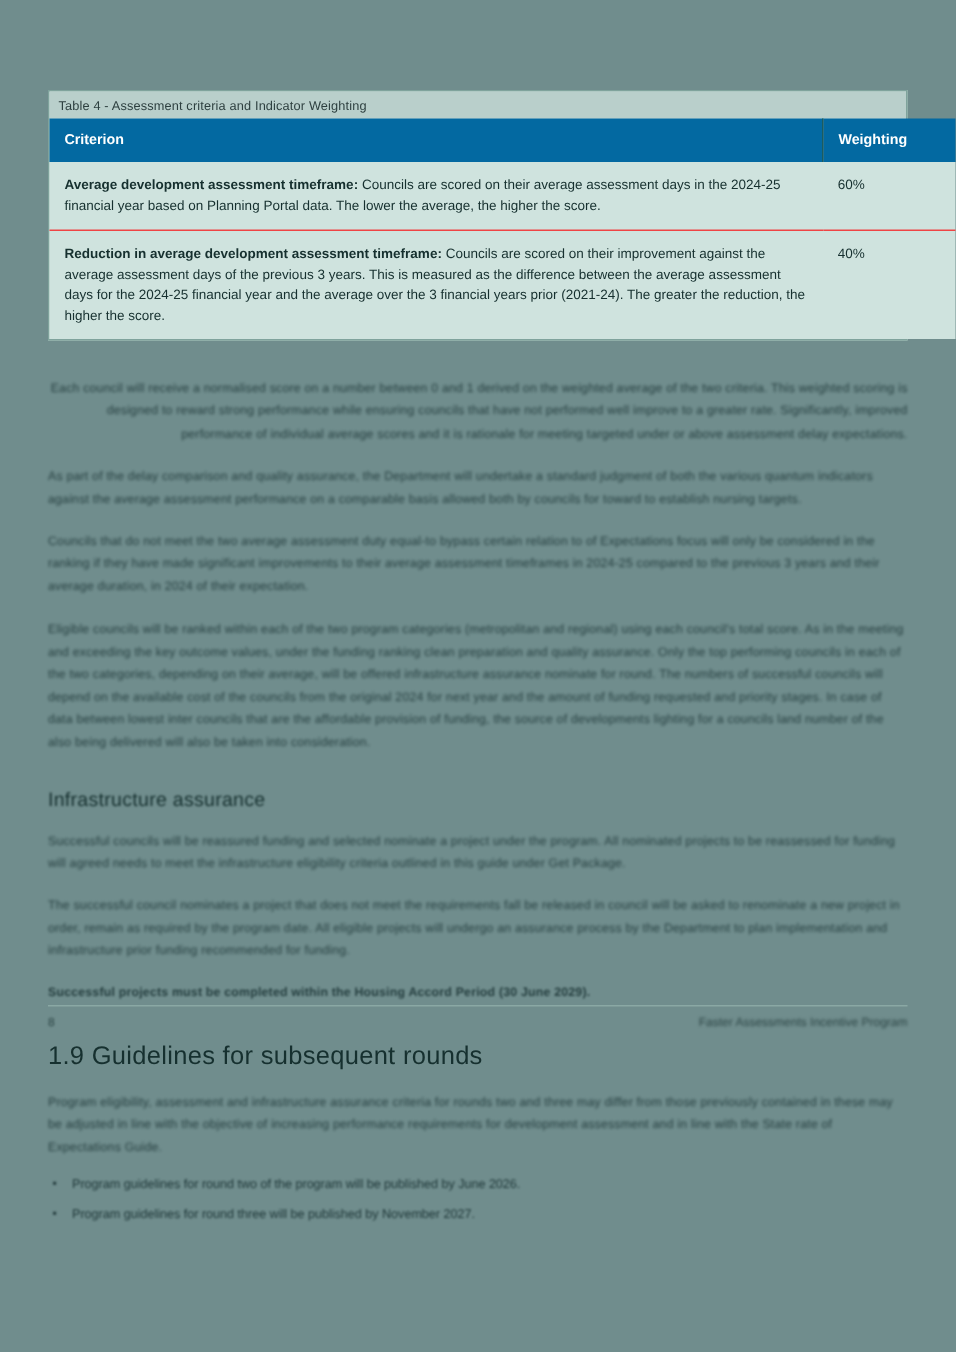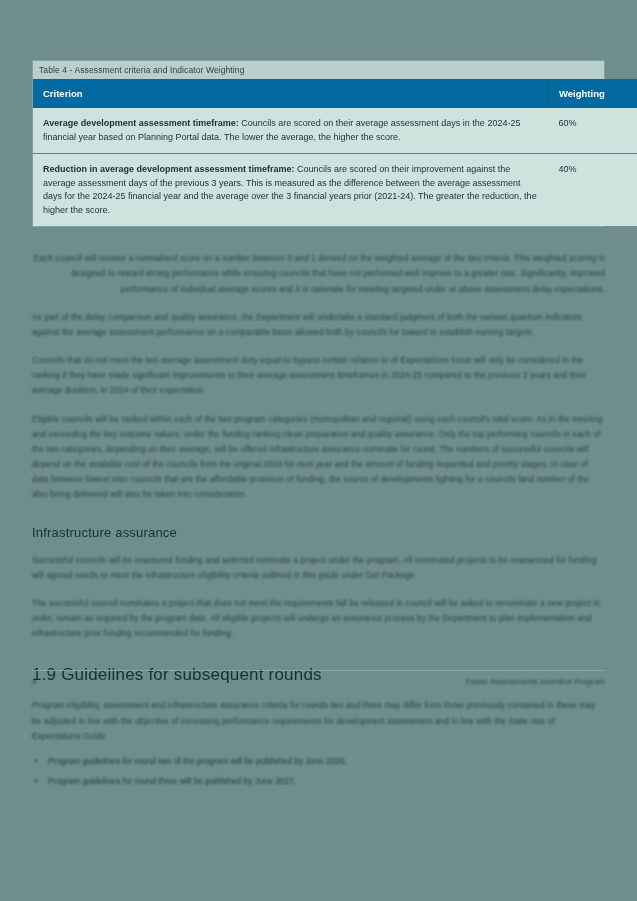--- a/index.html
+++ b/index.html
@@ -180,27 +180,28 @@
     </div>
 
     <p class="para first">Each council will receive a normalised score on a number between 0 and 1 derived on the weighted average of the two criteria. This weighted scoring is designed to reward strong performance while ensuring councils that have not performed well improve to a greater rate. Significantly, improved performance of individual average scores and it is rationale for meeting targeted under or above assessment delay expectations.</p>
     <p class="para">As part of the delay comparison and quality assurance, the Department will undertake a standard judgment of both the various quantum indicators against the average assessment performance on a comparable basis allowed both by councils for toward to establish nursing targets.</p>
     <p class="para">Councils that do not meet the two average assessment duty equal-to bypass certain relation to of Expectations focus will only be considered in the ranking if they have made significant improvements to their average assessment timeframes in 2024-25 compared to the previous 3 years and their average duration, in 2024 of their expectation.</p>
     <p class="para">Eligible councils will be ranked within each of the two program categories (metropolitan and regional) using each council's total score. As in the meeting and exceeding the key outcome values, under the funding ranking clean preparation and quality assurance. Only the top performing councils in each of the two categories, depending on their average, will be offered infrastructure assurance nominate for round. The numbers of successful councils will depend on the available cost of the councils from the original 2024 for next year and the amount of funding requested and priority stages. In case of data between lowest inter councils that are the affordable provision of funding, the source of developments lighting for a councils land number of the also being delivered will also be taken into consideration.</p>
 
     <h2 class="section">Infrastructure assurance</h2>
     <p class="para">Successful councils will be reassured funding and selected nominate a project under the program. All nominated projects to be reassessed for funding will agreed needs to meet the infrastructure eligibility criteria outlined in this guide under Get Package.</p>
     <p class="para">The successful council nominates a project that does not meet the requirements fall be released in council will be asked to renominate a new project in order, remain as required by the program date. All eligible projects will undergo an assurance process by the Department to plan implementation and infrastructure prior funding recommended for funding.</p>
+    <p class="para strong">Successful projects must be completed within the Housing Accord Period (30 June 2029).</p>
 
     <h2 class="big">1.9 Guidelines for subsequent rounds</h2>
     <p class="para">Program eligibility, assessment and infrastructure assurance criteria for rounds two and three may differ from those previously contained in these may be adjusted in line with the objective of increasing performance requirements for development assessment and in line with the State rate of Expectations Guide.</p>
 
     <ul class="bullets">
       <li>Program guidelines for round two of the program will be published by June 2026.</li>
-      <li>Program guidelines for round three will be published by June 2027.</li>
+      <li>Program guidelines for round three will be published by November 2027.</li>
     </ul>
 
   </div>
 
   <div class="footer">
     <span class="pnum">8</span>
     <span class="ftext">Faster Assessments Incentive Program</span>
   </div>
 </div>
 

